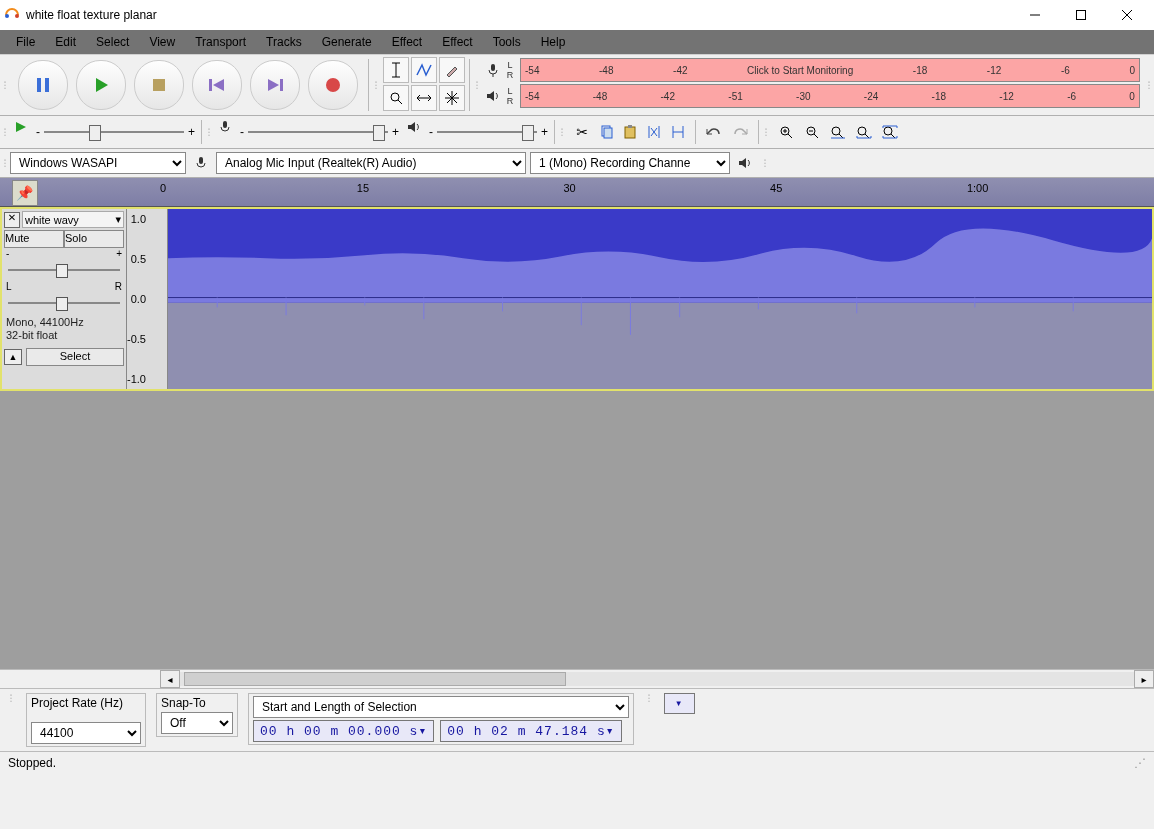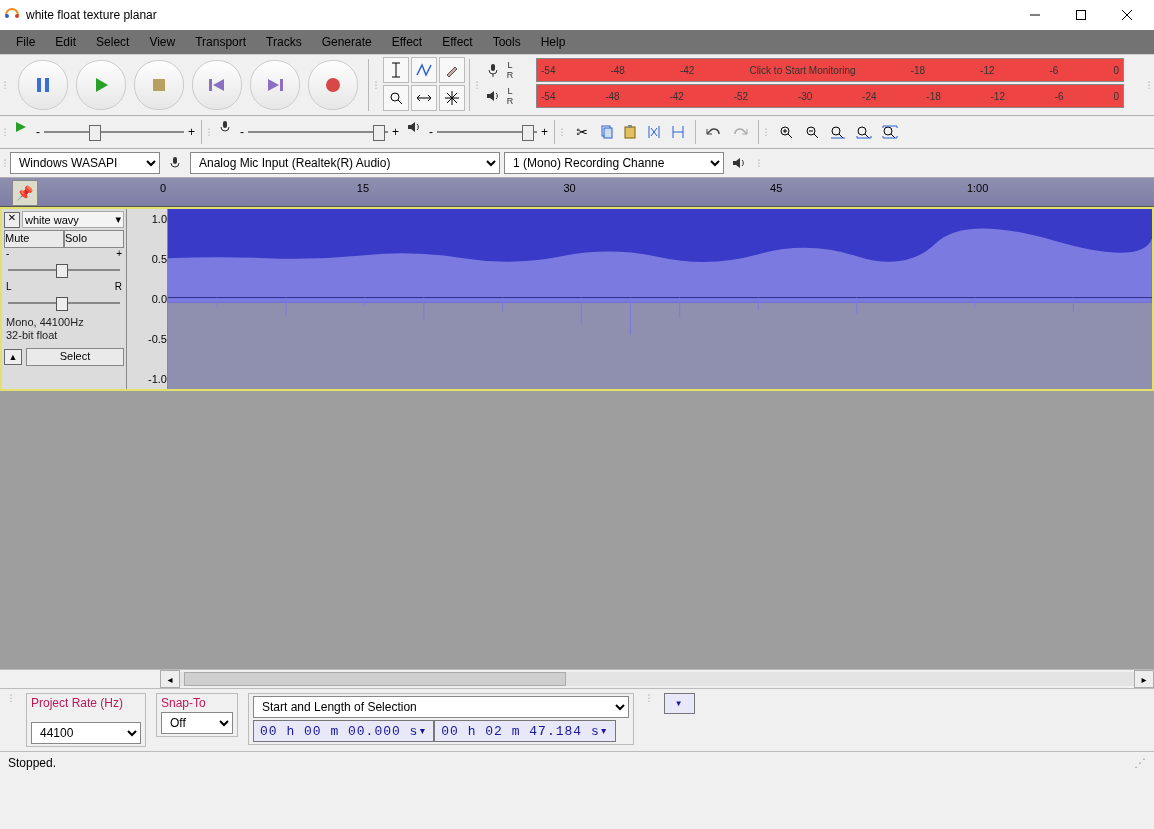--- a/index.html
+++ b/index.html
@@ -15,21 +15,21 @@
 .grip{width:10px;display:flex;align-items:center;justify-content:center;color:#999;font-size:9px;user-select:none}
 .sep-v{width:1px;background:#b8b8b8;margin:4px 2px}
 .btngroup{display:flex;align-items:center;padding:2px 4px}
 .bigbtn{width:48px;height:48px;border-radius:24px;background:linear-gradient(#fefefe,#e6e6e6);border:1px solid #ccc;display:flex;align-items:center;justify-content:center;margin:0 4px}
 .smicon{width:22px;height:22px;display:flex;align-items:center;justify-content:center;font-size:14px}
 .minigrid{display:grid;grid-template-columns:26px 26px 26px;grid-template-rows:26px 26px;gap:2px;padding:2px}
 .minigrid .cell{border:1px solid #bbb;background:#f8f8f8;display:flex;align-items:center;justify-content:center;font-size:13px}
 .meterblock{display:flex;flex-direction:column;flex:1;padding:2px 0}
 .meterrow{display:flex;align-items:center;height:26px}
 .meterrow .chanlabels{width:12px;display:flex;flex-direction:column;font-size:9px;line-height:10px;text-align:center;color:#333}
-.meterbar{flex:1;height:22px;border:1px solid #888;background:#ef4444;position:relative;margin:0 20px;overflow:hidden}
+.meterbar{flex:1;height:22px;border:1px solid #888;background:#fca5a5;position:relative;margin:0 4px;overflow:hidden}
 .meterbar .ticks{position:absolute;inset:0;display:flex;justify-content:space-between;align-items:center;padding:0 4px;font-size:10px;color:#333}
 .meterbar .ticks span{font-size:10px}
 .toolbar2{height:32px}
 .sel{border:1px solid #888;background:#fff;height:22px;padding:1px 4px;font-size:12px}
 .field{display:flex;align-items:center;gap:4px;padding:0 4px}
 .slider{position:relative;width:140px;height:14px}
 .slider .track{position:absolute;left:0;right:0;top:6px;height:2px;background:#888}
 .slider .thumb{position:absolute;top:0;width:10px;height:14px;background:#eee;border:1px solid #666}
 .timeline{height:28px;background:linear-gradient(#8f8fb0,#7e7ea6);border-bottom:1px solid #555;position:relative;color:#111;font-size:11px}
 .timeline .pin{position:absolute;left:12px;top:2px;width:24px;height:24px;background:#dcdccc;border:1px solid #888;display:flex;align-items:center;justify-content:center;color:#3a7a3a;font-size:14px}
@@ -44,31 +44,31 @@
 .trackhead .btns .tbtn{flex:1;border:1px solid #888;background:#eaeaea;text-align:left;height:16px;line-height:14px;font-size:11px}
 .trackhead .smallslider{position:relative;height:14px;margin:4px 4px}
 .trackhead .smallslider .tr{position:absolute;left:0;right:0;top:6px;height:2px;background:#888}
 .trackhead .smallslider .th{position:absolute;top:1px;width:10px;height:12px;background:#eee;border:1px solid #555}
 .trackhead .ends{display:flex;justify-content:space-between;font-size:10px;padding:0 2px}
 .trackhead .info{font-size:11px;color:#222;margin-top:6px;line-height:13px;padding:0 2px}
 .trackhead .selrow{display:flex;align-items:center;margin-top:6px;gap:4px}
 .trackhead .selrow .collapse{width:16px;height:14px;border:1px solid #666;background:#eee;display:flex;align-items:center;justify-content:center;font-size:9px}
 .trackhead .selrow .selbtn{flex:1;border:1px solid #888;background:#eaeaea;text-align:center;height:16px;line-height:14px;font-size:11px}
 .scalecol{width:40px;background:#dcdcdc;border-right:1px solid #888;display:flex;flex-direction:column;justify-content:space-between;padding:4px 0;font-size:11px;text-align:right}
-.scalecol span{padding-right:0}
+.scalecol span{padding-right:21px}
 .wave{flex:1;background:#8f8fb0;position:relative}
 .wave svg{position:absolute;inset:0}
 .workspace{background:#9e9e9e;flex:1}
 .hscroll{height:18px;background:#f0f0f0;border-top:1px solid #bbb;display:flex;align-items:center}
 .hscroll .arrow{width:18px;height:16px;border:1px solid #aaa;background:#eee;display:flex;align-items:center;justify-content:center;font-size:10px}
 .hscroll .trackbar{flex:1;height:14px;background:#e4e4e4;position:relative}
 .hscroll .trackbar .thumb{position:absolute;left:4px;width:380px;top:0;bottom:0;background:#cfcfcf;border:1px solid #aaa}
 .bottombar{background:#f0f0f0;border-top:1px solid #bbb;padding:4px 6px;display:flex;align-items:flex-start;gap:10px}
 .bbox{border:1px solid #bbb;background:#f0f0f0;padding:2px 4px}
-.bbox .lbl{font-size:12px;color:#be185d}
+.bbox .lbl{font-size:12px;color:#000000}
 .timebox{border:1px solid #777;background:#e8e8f8;padding:2px 6px;font-family:"Courier New",monospace;font-size:13px;letter-spacing:1px;color:#1616a0;display:flex;align-items:center}
 .timebox.large{font-size:26px;padding:2px 10px;letter-spacing:2px}
 .statusbar{height:22px;border-top:1px solid #bbb;background:#f0f0f0;display:flex;align-items:center;padding:0 8px;font-size:12px}
 .sgrip{margin-left:auto;color:#999;font-size:12px}
 </style>
 </head>
 <body>
 
 <div class="titlebar">
   <svg class="logo" viewBox="0 0 16 16">
@@ -226,21 +226,21 @@
         </div>
       <div class="chanlabels">
           <span>L</span>
           <span>R</span>
         </div>
       <div class="meterbar">
         <div class="ticks">
           <span>-54</span>
           <span>-48</span>
           <span>-42</span>
-          <span>-52</span>
+          <span>-51</span>
           <span>-30</span>
           <span>-24</span>
           <span>-18</span>
           <span>-12</span>
           <span>-6</span>
           <span>0</span>
         </div>
       </div>
     </div>
   </div>
@@ -377,29 +377,29 @@
           <line x1="9" y1="9" x2="13" y2="13" stroke="#000"></line>
           <polyline points="1,3 1,1 15,1 15,3" fill="none" stroke="#2a5fd1"></polyline>
           <polyline points="1,11 1,13 15,13 15,11" fill="none" stroke="#2a5fd1"></polyline>
         </svg>
       </div>
   </div>
 </div>
 
 <div class="row toolbar-row" style="height:28px;align-items:center">
   <div class="grip">⋮</div>
-  <select class="sel" style="width:150px"><option>Windows WASAPI</option></select>
+  <select class="sel" style="width:176px"><option>Windows WASAPI</option></select>
   <div class="smicon" style="margin:0 4px">
       <svg width="14" height="14">
         <rect x="5" y="1" width="4" height="7" rx="2" fill="#333"></rect>
         <path d="M3 7a4 4 0 0 0 8 0" fill="none" stroke="#333"></path>
       </svg>
     </div>
   <select class="sel" style="width:310px"><option>Analog Mic Input (Realtek(R) Audio)</option></select>
-  <select class="sel" style="width:220px;margin-left:4px"><option>1 (Mono) Recording Channe</option></select>
+  <select class="sel" style="width:200px;margin-left:4px"><option>1 (Mono) Recording Channe</option></select>
   <div class="smicon" style="margin:0 4px">
       <svg width="14" height="14">
         <polygon points="1,5 4,5 8,2 8,12 4,9 1,9" fill="#333"></polygon>
         <path d="M10 4a4 4 0 0 1 0 6" fill="none" stroke="#333"></path>
       </svg>
     </div>
   <div class="grip">⋮</div>
 </div>
 
 <div class="timeline">
@@ -498,21 +498,21 @@
   <div class="bbox">
     <div class="lbl">Project Rate (Hz)</div>
     <select class="sel" style="width:110px;margin-top:12px"><option>44100</option></select>
   </div>
   <div class="bbox">
     <div class="lbl">Snap-To</div>
     <select class="sel" style="width:72px;margin-top:2px"><option>Off</option></select>
   </div>
   <div class="bbox" style="flex:0 0 auto">
     <select class="sel" style="width:376px"><option>Start and Length of Selection</option></select>
-    <div style="display:flex;margin-top:2px">
+    <div style="display:flex;gap:6px;margin-top:2px">
       <div class="timebox">
           <span>00 h 00 m 00.000 s</span>
           <span>▾</span>
         </div>
       <div class="timebox">
           <span>00 h 02 m 47.184 s</span>
           <span>▾</span>
         </div>
     </div>
   </div>

